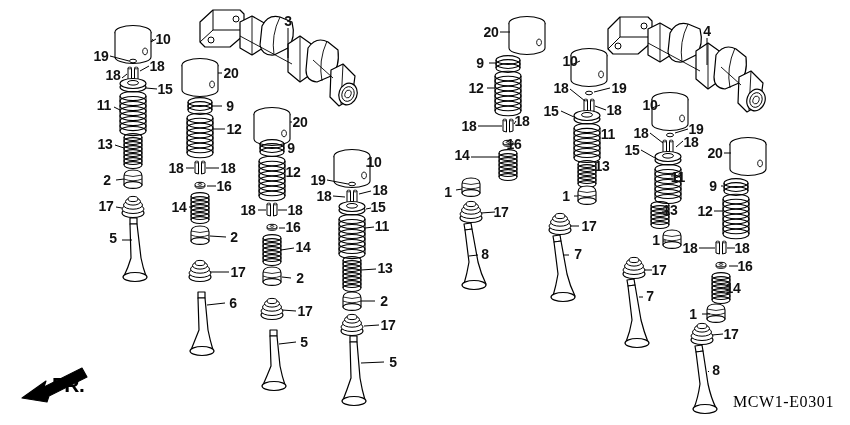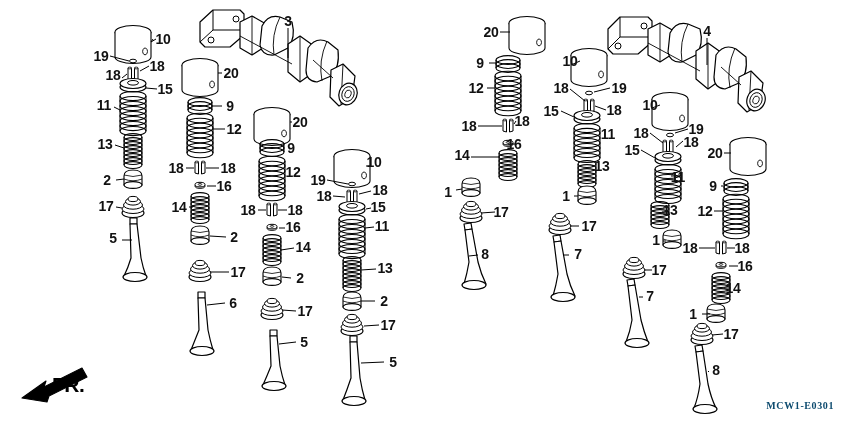--- a/index.html
+++ b/index.html
@@ -5,22 +5,22 @@
 <style>
   html,body{margin:0;padding:0;background:#ffffff;}
   body{width:850px;height:425px;overflow:hidden;
        font-family:"Liberation Sans",sans-serif;color:#000;}
   #sheet{position:relative;width:850px;height:425px;background:#fff;}
   #art{position:absolute;left:0;top:0;width:850px;height:425px;}
   .lbl{position:absolute;font-family:"Liberation Sans",sans-serif;
        font-size:14px;font-weight:700;color:#111;line-height:1;
        transform:translate(-50%,-50%);white-space:nowrap;letter-spacing:-0.2px;}
   #partno{position:absolute;right:16px;bottom:14px;
-          font-family:"Liberation Serif",serif;font-size:10px;
-          letter-spacing:0.6px;color:#0c4a6e;white-space:nowrap;font-weight:bold;}
+          font-family:"Liberation Serif",serif;font-size:16px;
+          letter-spacing:0.6px;color:#000000;white-space:nowrap;}
   #frlabel{position:absolute;left:52px;bottom:28px;
            font-family:"Liberation Sans",sans-serif;font-weight:700;
            font-size:21px;color:#000;letter-spacing:-0.5px;}
 </style>
 </head>
 <body>
 
 <div id="sheet">
 
   <svg id="art" viewBox="0 0 850 425" xmlns="http://www.w3.org/2000/svg">

